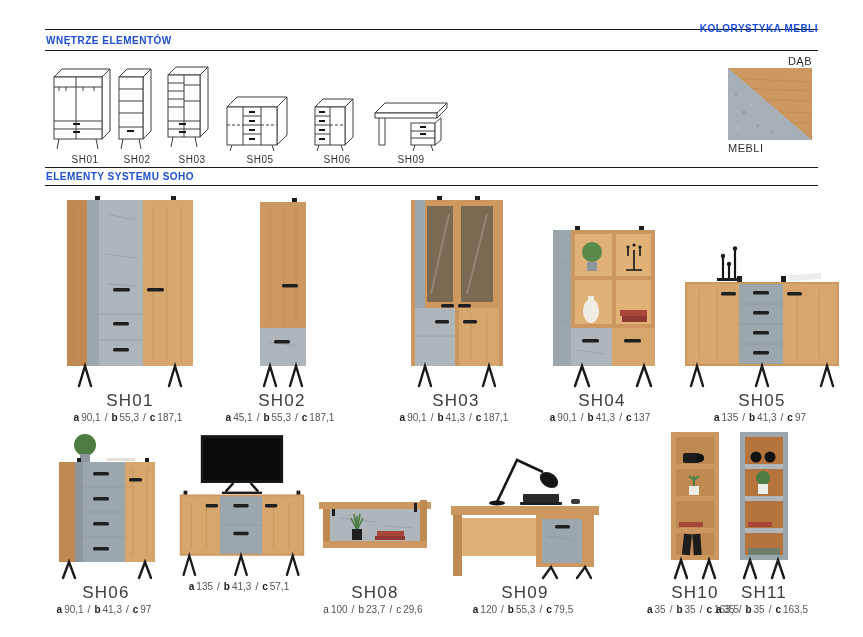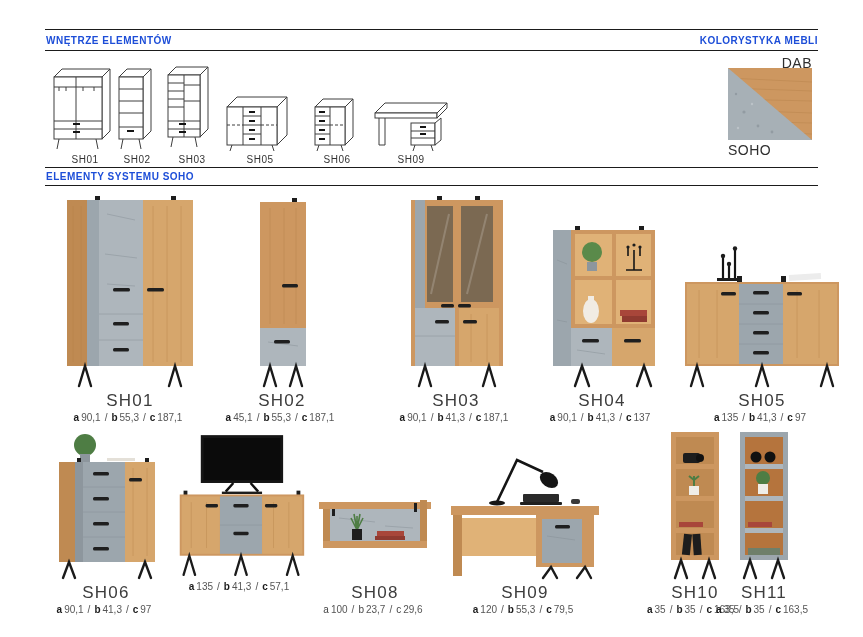--- a/index.html
+++ b/index.html
@@ -3,21 +3,21 @@
 <meta charset="utf-8">
 <style>
   html,body{margin:0;padding:0;}
   body{
     width:863px;height:637px;position:relative;overflow:hidden;
     background:#ffffff;color:#222;
     font-family:"Liberation Sans","DejaVu Sans",sans-serif;
   }
   .rule{position:absolute;left:45px;width:773px;border-top:1.5px solid #1b1b1b;}
   .hdr{position:absolute;font-size:10px;font-weight:700;letter-spacing:.5px;color:#1d4ed8;white-space:nowrap;}
-  .swlabel{position:absolute;font-size:14px;color:#2e2e2e;letter-spacing:.5px;}
+  .swlabel{position:absolute;font-size:11px;color:#2e2e2e;letter-spacing:.5px;}
   
   #wf-row{position:absolute;left:45px;top:53px;width:470px;height:112px;}
   .wf{position:absolute;bottom:0;text-align:center;}
   .wf .wflabel{font-size:10px;color:#333;letter-spacing:.5px;margin-top:1px;}
   .wf svg{display:block;margin:0 auto;}
   .wfl{stroke:#3e3e3e;stroke-width:1;fill:none;}
   .wff{stroke:#3e3e3e;stroke-width:1;fill:#ffffff;}
   .wfd{stroke:#3e3e3e;stroke-width:1;fill:none;stroke-dasharray:3 2;}
   .wfh{fill:#141414;}
   
@@ -39,21 +39,21 @@
   .gr{stroke:#b07c44;stroke-width:1;opacity:.35;}
   .ct{stroke:#848d94;stroke-width:1;opacity:.45;}
   .leg{stroke:#1a1a1a;stroke-width:2.4;fill:none;stroke-linecap:round;}
   .st{stroke:#ffffff;stroke-width:2;opacity:.18;}
 </style>
 </head>
 <body>
 
 <div class="rule" style="top:29px;"></div>
 <div class="hdr" style="left:46px;top:35px;">WNĘTRZE ELEMENTÓW</div>
-<div class="hdr" style="right:45px;top:35px;text-align:center;">KOLORYSTYKA MEBLI</div>
+<div class="hdr" style="right:45px;top:23px;text-align:center;">KOLORYSTYKA MEBLI</div>
 <div class="rule" style="top:50px;"></div>
 
 <div id="wf-row">
 
   <div class="wf" style="left:5px;width:70px;">
     <svg width="70" height="92" viewBox="0 0 70 92">
       <polygon class="wff" points="4,16 12,8 60,8 52,16"></polygon>
       <polygon class="wff" points="52,16 60,8 60,70 52,78"></polygon>
       <rect class="wff" x="4" y="16" width="48" height="62"></rect>
       <line class="wfl" x1="26" y1="16" x2="26" y2="78"></line>
@@ -183,21 +183,21 @@
   <line x1="0" y1="53" x2="84" y2="55" class="gr"></line>
   <line x1="0" y1="63" x2="84" y2="66" class="gr"></line>
   <polygon points="0,0 84,72 0,72" fill="#a7b0b6"></polygon>
   <circle cx="16" cy="44" r="1.6" fill="#929ba2"></circle>
   <circle cx="30" cy="58" r="1.4" fill="#929ba2"></circle>
   <circle cx="10" cy="60" r="1.2" fill="#bcc3c8"></circle>
   <circle cx="24" cy="36" r="1.2" fill="#bcc3c8"></circle>
   <circle cx="44" cy="64" r="1.4" fill="#929ba2"></circle>
   <circle cx="8" cy="26" r="1.2" fill="#929ba2"></circle>
 </svg>
-<div class="swlabel" style="left:728px;top:142px;">SOHO</div>
+<div class="swlabel" style="left:728px;top:142px;">MEBLI</div>
 
 <div class="rule" style="top:167px;"></div>
 <div class="hdr" style="left:46px;top:171px;">ELEMENTY SYSTEMU SOHO</div>
 <div class="rule" style="top:185px;"></div>
 
 <div class="card row1" style="left:46px;top:186px;width:168px;">
   <div class="imgbox">
       <svg width="150" height="194" viewBox="0 0 150 194">
     <rect class="bk" x="40" y="2" width="5" height="8"></rect>
         <rect class="bk" x="116" y="2" width="5" height="8"></rect>

